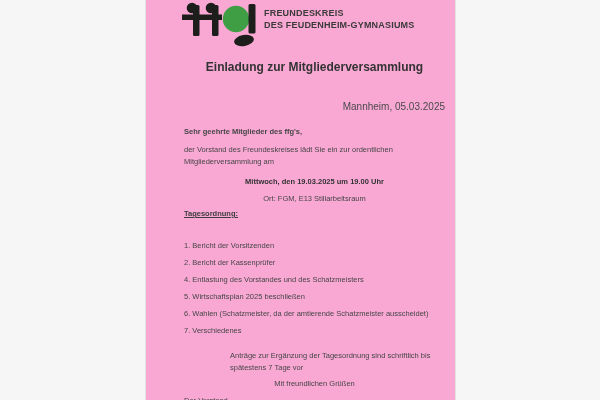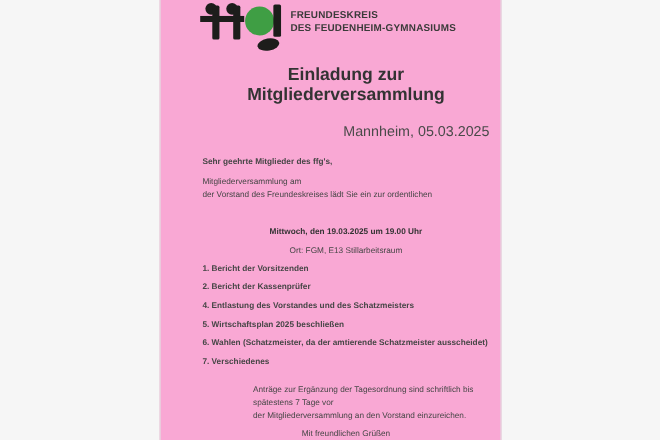--- a/index.html
+++ b/index.html
@@ -42,50 +42,50 @@
     font-weight: bold;
     font-size: 9px;
     line-height: 11.5px;
     letter-spacing: 0.2px;
     color: #3b3b3a;
     white-space: nowrap;
   }
   .doc-title {
     margin-top: 13px;
     text-align: center;
-    font-size: 16px;
+    font-size: 12px;
     font-weight: bold;
     color: #333333;
   }
   .dateline {
-    margin-top: 16px;
+    margin-top: 27px;
     text-align: right;
-    font-size: 13px;
+    font-size: 10px;
     color: #4a4a4a;
   }
   .bodytext { font-size: 7.5px; line-height: 12px; color: #464646; }
   .salutation { margin-top: 14px; font-weight: bold; }
   .intro { margin-top: 6px; }
   .meeting-date {
-    margin-top: 22px;
+    margin-top: 8px;
     text-align: center;
     font-weight: bold;
     color: #333333;
   }
   .meeting-location {
     margin-top: 5px;
     text-align: center;
   }
   .agenda-heading {
     margin-top: 3px;
     font-weight: bold;
     text-decoration: underline;
     color: #3d3d3d;
   }
-  .agenda-list { margin-top: 4px; font-weight: bold; }
+  .agenda-list { margin-top: 20px; }
   .agenda-item { margin-bottom: 5px; }
   .note { margin-top: 13px; margin-left: 46px; }
   .closing { margin-top: 4px; text-align: center; }
   .signature { margin-top: 5px; }
 </style>
 </head>
 <body>
 
 <div class="canvas">
   <div class="page">
@@ -111,41 +111,41 @@
       </div>
     </div>
 
     <div class="doc-title">Einladung zur Mitgliederversammlung</div>
 
     <div class="dateline">Mannheim, 05.03.2025</div>
 
     <div class="bodytext salutation">Sehr geehrte Mitglieder des ffg's,</div>
 
     <div class="bodytext intro">
+      <div>der Vorstand des Freundeskreises lädt Sie ein zur ordentlichen</div>
       <div>Mitgliederversammlung am</div>
-      <div>der Vorstand des Freundeskreises lädt Sie ein zur ordentlichen</div>
     </div>
 
     <div class="bodytext meeting-date">Mittwoch, den 19.03.2025 um 19.00 Uhr</div>
 
     <div class="bodytext meeting-location">Ort: FGM, E13 Stillarbeitsraum</div>
 
+    <div class="bodytext agenda-heading">Tagesordnung:</div>
 
     <div class="bodytext agenda-list">
       <div class="agenda-item">1. Bericht der Vorsitzenden</div>
       <div class="agenda-item">2. Bericht der Kassenprüfer</div>
       <div class="agenda-item">4. Entlastung des Vorstandes und des Schatzmeisters</div>
       <div class="agenda-item">5. Wirtschaftsplan 2025 beschließen</div>
       <div class="agenda-item">6. Wahlen (Schatzmeister, da der amtierende Schatzmeister ausscheidet)</div>
       <div class="agenda-item">7. Verschiedenes</div>
     </div>
 
     <div class="bodytext note">
       <div>Anträge zur Ergänzung der Tagesordnung sind schriftlich bis spätestens 7 Tage vor</div>
-      <div>der Mitgliederversammlung an den Vorstand einzureichen.</div>
     </div>
 
     <div class="bodytext closing">Mit freundlichen Grüßen</div>
 
     <div class="bodytext signature">Der Vorstand</div>
 
   </div>
 </div>
 
 </body></html>

